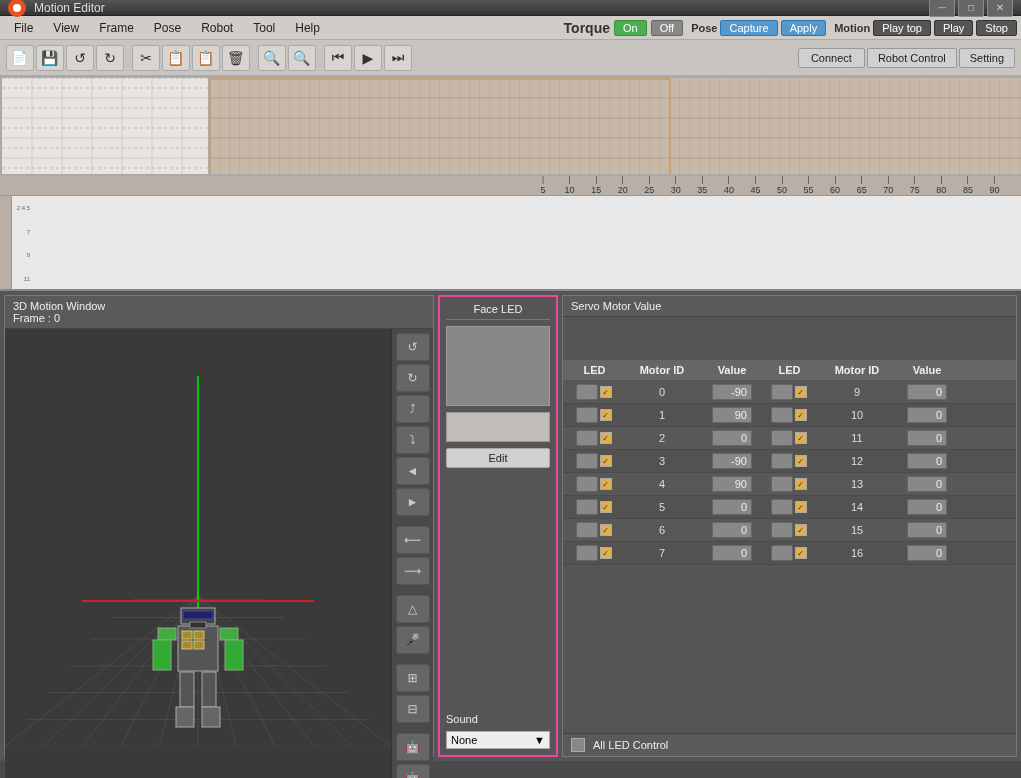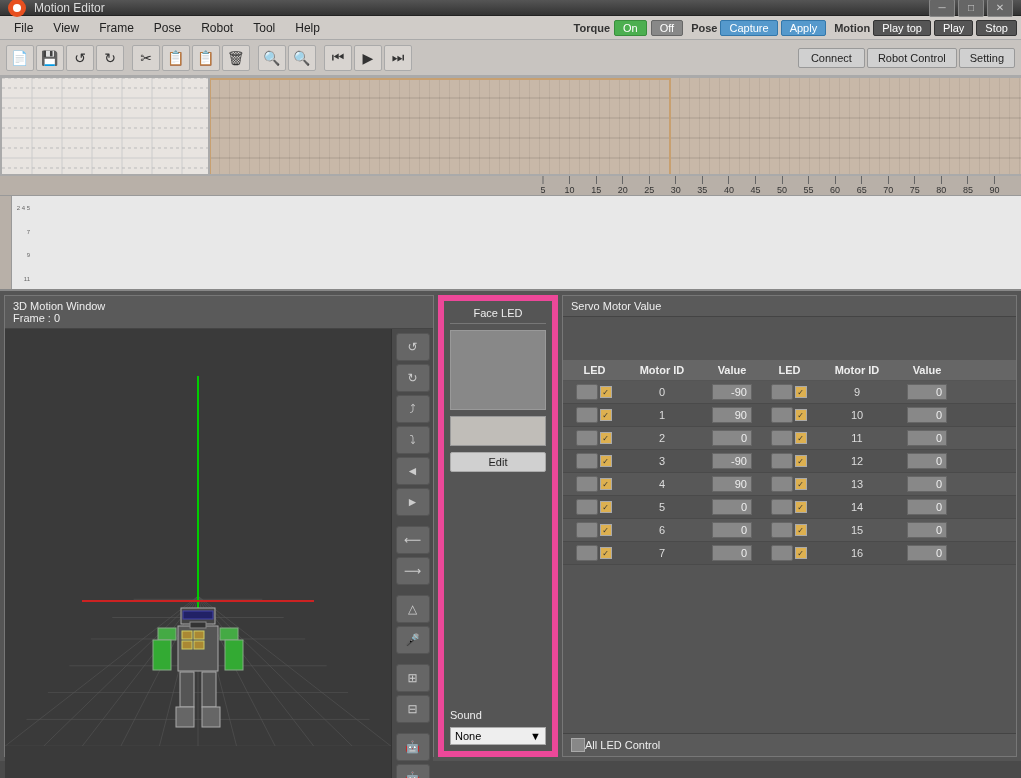--- a/index.html
+++ b/index.html
@@ -59,21 +59,21 @@
     .menu-item {
       padding: 2px 10px;
       cursor: pointer;
       color: #222;
       font-size: 12px;
     }
     .menu-spacer { flex: 1; }
     .torque-group {
       display: flex; align-items: center; gap: 4px;
     }
-    .torque-label { color: #333; font-size: 11px; font-weight: bold; }
+    .torque-label { color: #333; font-size: 14px; font-weight: bold; }
     .btn-green {
       background: #4caf50; color: #fff; border: 1px solid #388e3c;
       padding: 1px 8px; border-radius: 2px; cursor: pointer; font-size: 11px;
     }
     .btn-gray-sm {
       background: #888; color: #fff; border: 1px solid #666;
       padding: 1px 8px; border-radius: 2px; cursor: pointer; font-size: 11px;
     }
     .pose-group { display: flex; align-items: center; gap: 3px; }
     .pose-label { color: #333; font-size: 11px; font-weight: bold; margin-left: 8px; }
@@ -257,21 +257,21 @@
       display: flex; align-items: center; justify-content: center;
       cursor: pointer;
       color: #ccc;
       font-size: 12px;
     }
     .ctrl-sep { height: 4px; }
 
     
     #face-led-panel {
       background: #555;
-      border: 6px solid #ec4899;
+      border: 2px solid #ec4899;
       width: 120px;
       display: flex;
       flex-direction: column;
       padding: 6px;
       gap: 6px;
     }
     #face-led-title {
       color: #eee; font-size: 11px; text-align: center;
       border-bottom: 1px solid #777;
       padding-bottom: 4px;
@@ -389,21 +389,21 @@
       min-width: 40px;
       text-align: right;
       color: #eee;
       font-size: 11px;
     }
     #servo-footer {
       background: #5a5a5a;
       padding: 4px 8px;
       display: flex;
       align-items: center;
-      gap: 0;
+      gap: 8px;
       border-top: 1px solid #444;
     }
     .all-led-check {
       width: 14px; height: 14px;
       border: 1px solid #aaa;
       background: #888;
     }
     .all-led-label { color: #eee; font-size: 11px; }
   </style>
 </head>

